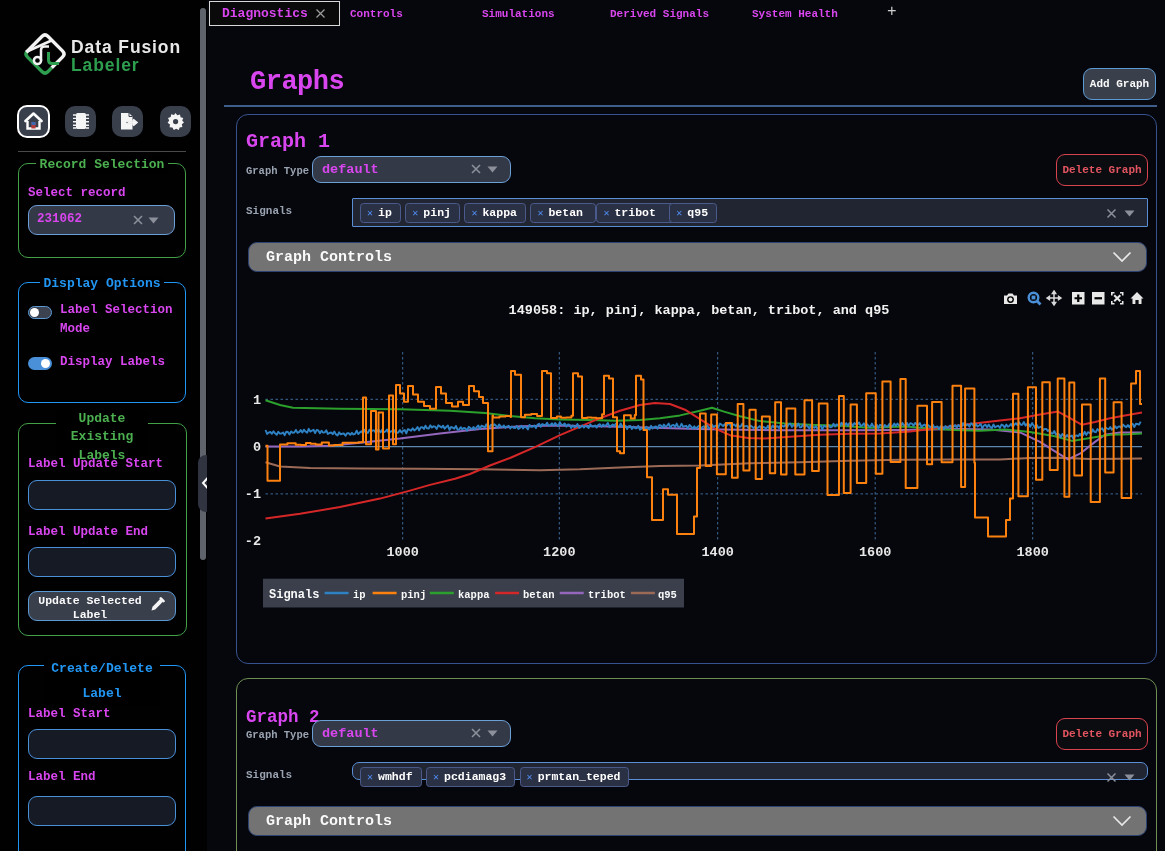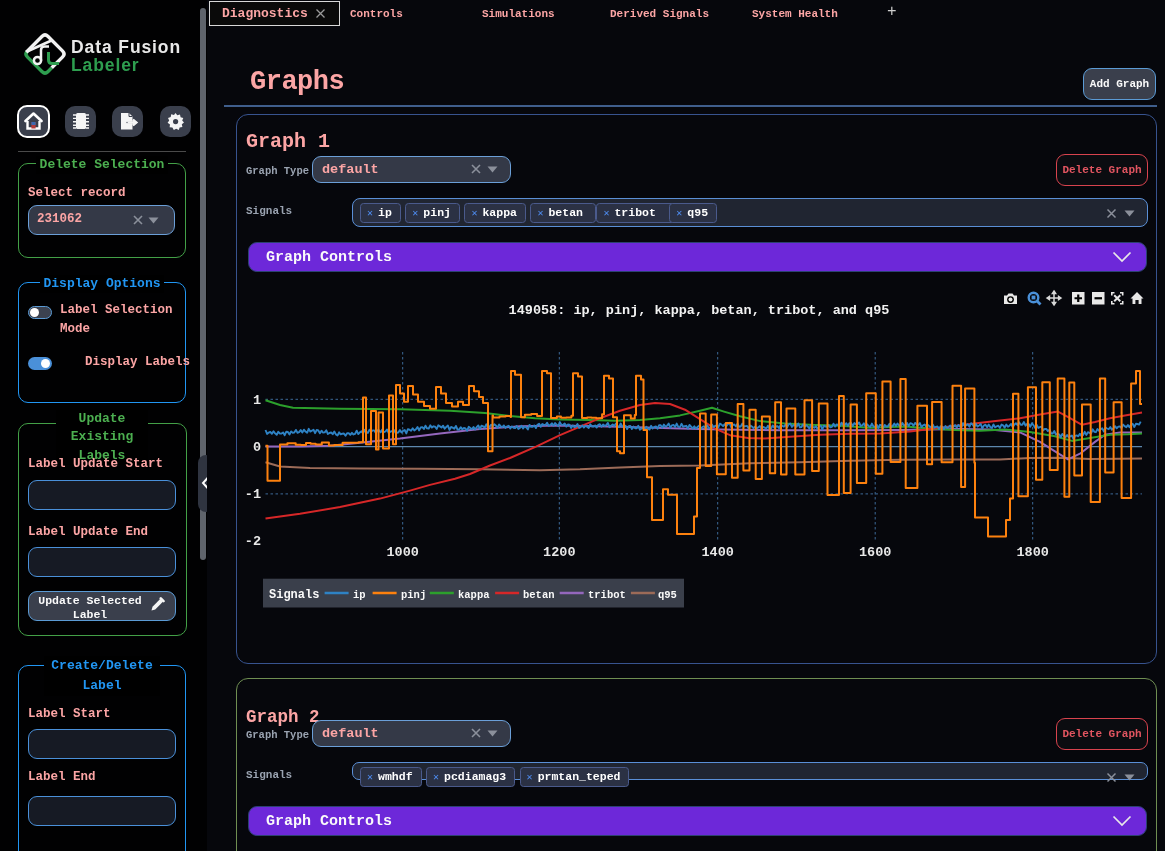--- a/index.html
+++ b/index.html
@@ -1,26 +1,26 @@
 <!DOCTYPE html>
 <html><head><meta charset="utf-8"><style>
 *{margin:0;padding:0;box-sizing:border-box;}
 html,body{width:1165px;height:851px;background:#000;overflow:hidden;}
 body{font-family:"Liberation Mono",monospace;position:relative;}
 .abs{position:absolute;}
 .b{font-weight:bold;}
-.w{color:#fca5a5;}
+.w{color:#d946ef;}
 .lab{color:#9aa3b1;font-weight:bold;}
 .legend{background:#000;text-align:center;font-weight:bold;font-size:13px;line-height:18.3px;}
 .inp{background:#161a24;border:1px solid #4a90d9;border-radius:9px;}
 .sel{background:#343947;border:1.5px solid #6b9fd8;border-radius:9px;}
 .btn{background:#3a3f4c;border:1px solid #5b9bd5;border-radius:9px;color:#fafafa;font-weight:bold;text-align:center;}
 .tag{position:absolute;top:3.5px;height:20px;background:#2b3144;border:1px solid #4a5a8c;border-radius:3.5px;color:#fff;font-weight:bold;font-size:11.5px;line-height:18px;white-space:nowrap;}
 .tag .x{color:#4e8cf0;font-size:10px;margin:0 5px 0 6px;}
-.exp{position:absolute;border:1px solid #2c4272;border-radius:9px;background:#6d28d9;color:#fafafa;font-weight:bold;font-size:15px;}
+.exp{position:absolute;border:1px solid #2c4272;border-radius:9px;background:#737373;color:#fafafa;font-weight:bold;font-size:15px;}
 </style></head><body>
 
 <div class="abs" style="left:0;top:0;width:207px;height:851px;background:#010102;"></div>
 
 <svg class="abs" style="left:22px;top:30px;" width="175" height="52" viewBox="0 0 175 52">
  <g transform="translate(23,24) rotate(45)">
    <path d="M 14.5 5 L 14.5 10.5 Q 14.5 14.5 10.5 14.5 L -10.5 14.5 Q -14.5 14.5 -14.5 10.5 L -14.5 12" fill="none" stroke="#2e9e4f" stroke-width="3.4"></path>
    <path d="M -14.5 12 L -14.5 -10.5 Q -14.5 -14.5 -10.5 -14.5 L 10.5 -14.5 Q 14.5 -14.5 14.5 -10.5 L 14.5 5" fill="none" stroke="#f2f2f2" stroke-width="3.4"></path>
  </g>
  <circle cx="15.5" cy="30.5" r="3.6" fill="none" stroke="#f2f2f2" stroke-width="2.5"></circle>
@@ -55,54 +55,54 @@
   <path d="M7.5 10.5 L13 10.5" stroke="#3a3f4c" stroke-width="1.2" fill="none"></path>
   <path d="M8.5 10.5 L16.5 10.5 M13.8 8 L17 10.5 L13.8 13" stroke="#f5f5f5" stroke-width="1.8" fill="none"></path>
 </svg>
 <svg class="abs" style="left:166.5px;top:112.5px;" width="17" height="17" viewBox="0 0 17 17">
   <path d="M8.5 0 L10.3 2.2 L13 1.5 L13.6 4.2 L16.3 5 L15.2 7.6 L17 9.5 L14.8 11.2 L15.4 14 L12.6 14.4 L11.8 17 L9.2 15.8 L6.8 17 L5.4 14.5 L2.6 14.2 L3 11.4 L0.6 9.8 L2.2 7.5 L1 4.9 L3.7 4 L4.2 1.3 L7 2 Z" fill="#f5f5f5"></path>
   <circle cx="8.6" cy="8.6" r="2.6" fill="#3a3f4c"></circle>
 </svg>
 <div class="abs" style="left:18px;top:150.5px;width:168px;height:1px;background:#4a4a4a;"></div>
 
 <div class="abs" style="left:18px;top:163px;width:168px;height:95px;border:1px solid #43a047;border-radius:10px;"></div>
-<div class="abs legend" style="left:36px;top:155.5px;width:132px;color:#4caf50;">Delete Selection</div>
+<div class="abs legend" style="left:36px;top:155.5px;width:132px;color:#4caf50;">Record Selection</div>
 <div class="abs b w" style="left:28px;top:186px;font-size:12.5px;">Select record</div>
 <div class="abs sel" style="left:28px;top:205px;width:147px;height:30px;"></div>
 <div class="abs b w" style="left:37px;top:212px;font-size:12.5px;">231062</div>
 <svg class="abs" style="left:132px;top:214px;" width="12" height="12">
     <path d="M2 2 L10 10 M10 2 L2 10" stroke="#8b909b" stroke-width="1.6"></path>
   </svg>
 <svg class="abs" style="left:148px;top:217px;" width="11" height="7">
     <path d="M0.5 0.5 L10.5 0.5 L5.5 6.5 Z" fill="#8b909b"></path>
   </svg>
 
 <div class="abs" style="left:18px;top:282px;width:168px;height:121px;border:1px solid #2196f3;border-radius:10px;"></div>
 <div class="abs legend" style="left:40px;top:274.5px;width:124px;color:#2196f3;">Display Options</div>
 <div class="abs" style="left:28px;top:305.5px;width:24px;height:13px;background:#3c4250;border:1px solid #5b9bd5;border-radius:7px;"></div>
 <div class="abs" style="left:30px;top:307.5px;width:9px;height:9px;background:#fff;border-radius:50%;"></div>
 <div class="abs b w" style="left:60px;top:300.5px;font-size:12.5px;line-height:19.5px;">Label Selection<br>Mode</div>
 <div class="abs" style="left:28px;top:356.5px;width:24px;height:13px;background:#4a90d9;border-radius:7px;"></div>
 <div class="abs" style="left:41px;top:358.5px;width:9px;height:9px;background:#fff;border-radius:50%;"></div>
-<div class="abs b w" style="left:60px;top:355px;font-size:12.5px;margin-left:25px;">Display Labels</div>
+<div class="abs b w" style="left:60px;top:355px;font-size:12.5px;">Display Labels</div>
 
 <div class="abs" style="left:17.5px;top:423px;width:169px;height:213px;border:1px solid #43a047;border-radius:10px;"></div>
 <div class="abs legend" style="left:56px;top:410px;width:92px;color:#4caf50;">Update<br>Existing<br>Labels</div>
 <div class="abs b w" style="left:28px;top:456.5px;font-size:12.5px;">Label Update Start</div>
 <div class="abs inp" style="left:28px;top:480px;width:148px;height:30px;"></div>
 <div class="abs b w" style="left:28px;top:524.5px;font-size:12.5px;text-align:center;">Label Update End</div>
 <div class="abs inp" style="left:28px;top:547px;width:148px;height:30px;"></div>
 <div class="abs btn" style="left:28px;top:591px;width:148px;height:30px;font-size:11.5px;line-height:13.5px;padding:2px 24px 0 0;">Update Selected<br>Label</div>
 <svg class="abs" style="left:150px;top:597px;" width="15" height="15" viewBox="0 0 15 15">
     <path d="M1.5 13.5 L2.5 9.8 L10.2 2.1 L12.9 4.8 L5.2 12.5 Z" fill="#f5f5f5"></path>
     <path d="M10.8 1.5 L13.5 4.2" stroke="#f5f5f5" stroke-width="2.6" stroke-linecap="round"></path>
   </svg>
 
 <div class="abs" style="left:18px;top:665px;width:168px;height:200px;border:1px solid #2196f3;border-radius:10px;"></div>
-<div class="abs legend" style="left:44px;top:656px;width:116px;color:#2196f3;line-height:20px;">Create/Delete<br>Label</div>
+<div class="abs legend" style="left:44px;top:656px;width:116px;color:#2196f3;line-height:25px;">Create/Delete<br>Label</div>
 <div class="abs b w" style="left:28px;top:707px;font-size:12.5px;">Label Start</div>
 <div class="abs inp" style="left:28px;top:729px;width:148px;height:30px;"></div>
 <div class="abs b w" style="left:28px;top:769.5px;font-size:12.5px;">Label End</div>
 <div class="abs inp" style="left:28px;top:796px;width:148px;height:30px;"></div>
 
 <div class="abs" style="left:200px;top:8px;width:6px;height:552px;background:#5f646c;border-radius:3px;"></div>
 <div class="abs" style="left:198px;top:455px;width:16px;height:57px;background:#2f3440;border-radius:8px;"></div>
 <svg class="abs" style="left:201px;top:476px;" width="9" height="14" viewBox="0 0 9 14">
     <path d="M7 1.5 L2 7 L7 12.5" fill="none" stroke="#fff" stroke-width="2" stroke-linecap="round"></path>
   </svg>
@@ -130,21 +130,21 @@
 <div class="abs sel" style="left:312px;top:156px;width:199px;height:27px;"></div>
 <div class="abs b w" style="left:322px;top:162px;font-size:13.5px;">default</div>
 <svg class="abs" style="left:470px;top:163px;" width="12" height="12">
     <path d="M2 2 L10 10 M10 2 L2 10" stroke="#8b909b" stroke-width="1.6"></path>
   </svg>
 <svg class="abs" style="left:487px;top:166px;" width="11" height="7">
     <path d="M0.5 0.5 L10.5 0.5 L5.5 6.5 Z" fill="#8b909b"></path>
   </svg>
 <div class="abs" style="left:1056px;top:154px;width:92px;height:32px;border:1px solid #d8434e;border-radius:9px;background:#0b0c10;color:#e25560;font-weight:bold;font-size:11px;line-height:30px;text-align:center;">Delete Graph</div>
 <div class="abs lab" style="left:246px;top:205px;font-size:11px;">Signals</div>
-<div class="abs" style="left:352px;top:198px;width:796px;height:29px;background:#202531;border:1px solid #5a8fd6;border-radius:8px;">
+<div class="abs" style="left:352px;top:198px;width:796px;height:29px;background:#202531;border:1px solid #5a8fd6;border-radius:1px;">
     <div class="tag" style="left:7.0px;width:40.8px;"><span class="x">✕</span>ip</div>
     <div class="tag" style="left:52.3px;width:54.6px;"><span class="x">✕</span>pinj</div>
     <div class="tag" style="left:111.4px;width:61.5px;"><span class="x">✕</span>kappa</div>
     <div class="tag" style="left:177.4px;width:66px;"><span class="x">✕</span>betan</div>
     <div class="tag" style="left:243.4px;width:89px;"><span class="x">✕</span>tribot</div>
     <div class="tag" style="left:316.3px;width:47.7px;"><span class="x">✕</span>q95</div>
   </div>
 <svg class="abs" style="left:1106px;top:207.5px;" width="11" height="11">
     <path d="M1.5 1.5 L9.5 9.5 M9.5 1.5 L1.5 9.5" stroke="#8b909b" stroke-width="1.5"></path>
   </svg>

